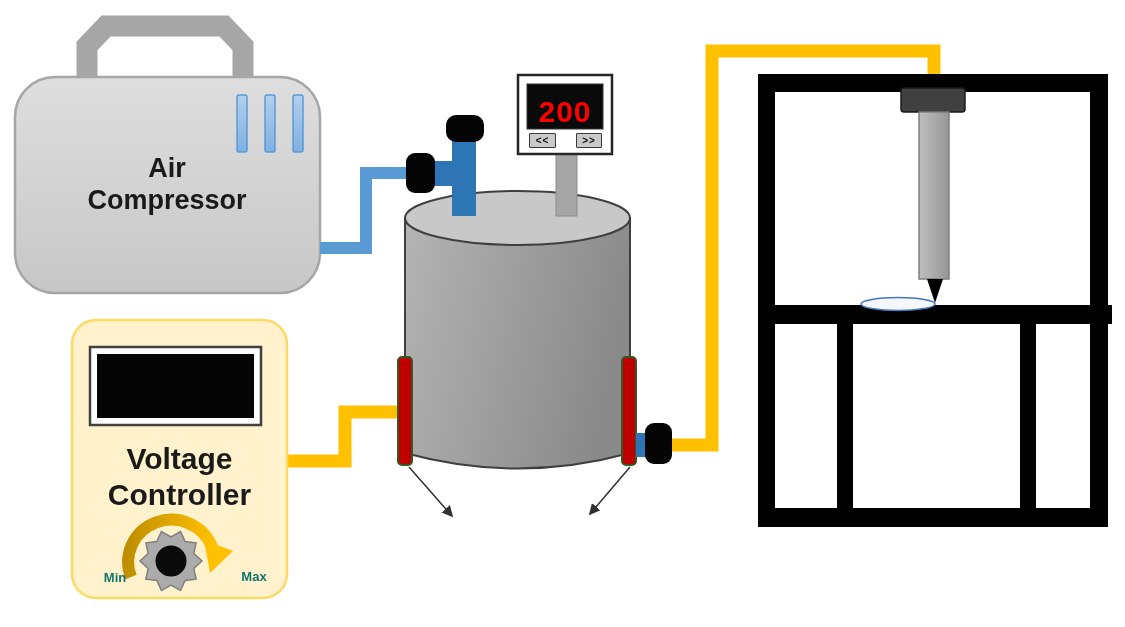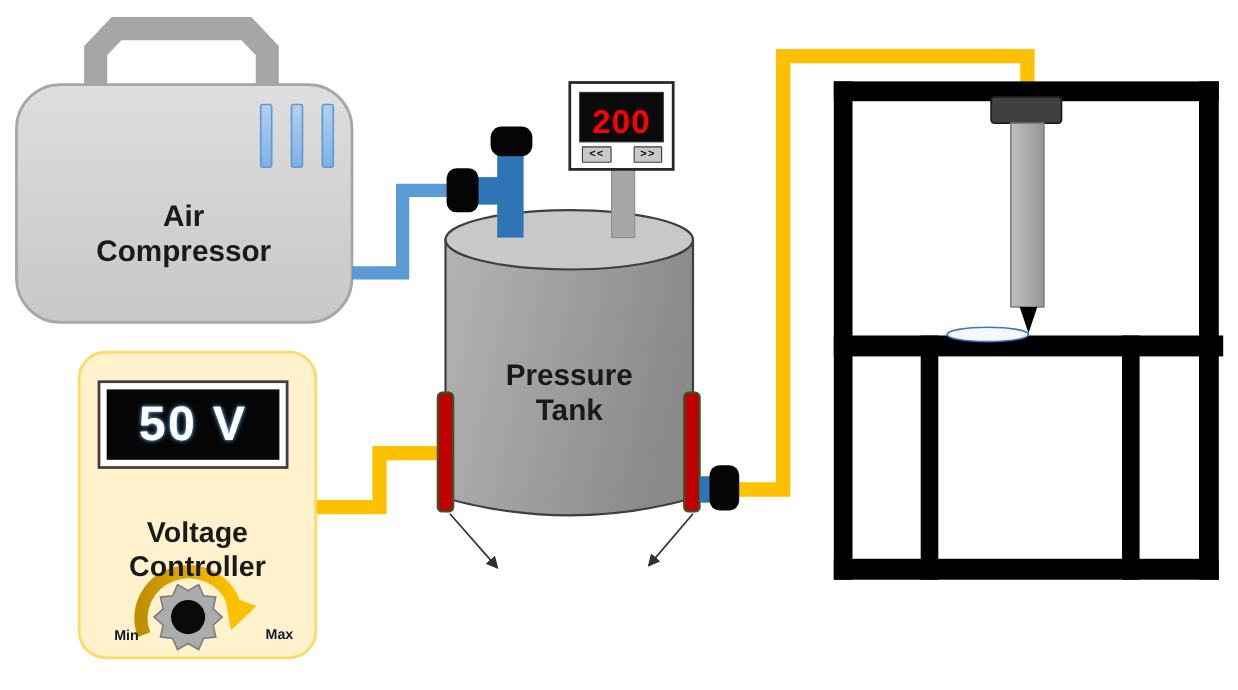--- a/index.html
+++ b/index.html
@@ -11,48 +11,48 @@
   
   .wire{stroke:var(--wire-yellow,#FFC000);stroke-width:13;fill:none;stroke-linejoin:miter;}
   .pipe{stroke:var(--pipe-blue,#5B9BD5);stroke-width:12;fill:none;stroke-linejoin:miter;}
   .pipe-dark{fill:var(--pipe-blue-dark,#2E75B6);}
   .fitting{fill:#050505;}
   .jacket{fill:var(--jacket-red,#C00000);stroke:var(--jacket-border,#375623);stroke-width:2;}
   .bar{fill:var(--frame-black,#000000);}
   .metal{fill:var(--metal-gray,#A6A6A6);}
   .annot{stroke:#303030;stroke-width:1.5;}
   
-  .label{position:absolute;text-align:center;font-weight:700;color:#1a1a1a;line-height:1.2;margin-top:28px;}
+  .label{position:absolute;text-align:center;font-weight:700;color:#1a1a1a;line-height:1.2;}
   .label.big{font-size:27px;}
   .lbl-air{left:67px;top:152px;width:200px;}
   .lbl-tank{left:432px;top:297px;width:171px;}
   .lbl-jacket{left:440px;top:487px;width:160px;}
   .lbl-printer{left:838px;top:547px;width:200px;font-size:28px;}
-  .lbl-voltage{left:92px;top:441px;width:175px;font-size:26px;}
+  .lbl-voltage{left:92px;top:441px;width:175px;font-size:30px;}
   .temp-value{
     position:absolute;left:527px;top:84px;width:76px;height:55px;
     display:flex;align-items:center;justify-content:center;
     color:var(--temp-red,#FF0000);font-size:30px;font-weight:700;letter-spacing:1px;border-radius:10px;
   }
   .temp-btn{
     position:absolute;top:133px;height:15px;width:27px;
     background:#C9C9C9;border:1px solid #3a3a3a;border-radius:1px;
     font-family:"Liberation Sans",sans-serif;font-size:10px;font-weight:700;color:#111;
     display:flex;align-items:center;justify-content:center;padding:0;letter-spacing:1px;line-height:1;
     box-sizing:border-box;cursor:pointer;
   }
   .temp-btn.left{left:529px;}
   .temp-btn.right{left:576px;width:26px;}
   .volt-value{
     position:absolute;left:97px;top:354px;width:157px;height:64px;
     display:flex;align-items:center;justify-content:center;
     color:#ffffff;font-size:44px;font-weight:700;letter-spacing:2px;
     text-shadow:0 0 2px #5B9BD5,0 0 5px #5B9BD5;
   }
-  .knob-minmax{position:absolute;font-size:13px;font-weight:700;color:#0f172a;width:40px;text-align:center;}
+  .knob-minmax{position:absolute;font-size:13px;font-weight:700;color:#0f766e;width:40px;text-align:center;}
   .knob-min{left:95px;top:570px;}
   .knob-max{left:234px;top:569px;}
 </style>
 </head>
 <body>
 
 <div class="canvas">
 
   <svg width="1125" height="627" viewBox="0 0 1125 627">
     <defs>
@@ -133,24 +133,22 @@
     <rect x="90" y="347" width="171" height="78" fill="#FFFFFF" stroke="#404040" stroke-width="2.5"></rect>
     <rect x="97" y="354" width="157" height="64" fill="#050505"></rect>
 
     <polygon points="202,561 193.8,568.4 196.1,579.2 185.1,580.4 180.6,590.5 171,585 161.4,590.5 156.9,580.4 145.9,579.2 148.2,568.4 140,561 148.2,553.6 145.9,542.8 156.9,541.6 161.4,531.5 171,537 180.6,531.5 185.1,541.6 196.1,542.8 193.8,553.6" fill="#ABABAB" stroke="#7F7F7F" stroke-width="1.5"></polygon>
     <circle cx="171" cy="561" r="15.5" fill="#0A0A0A"></circle>
     <path d="M131,577 A43,42 0 1 1 212,547" fill="none" stroke="url(#arcGrad)" stroke-width="12"></path>
     <polygon points="204,540 233,551 210,573" fill="#FFC000"></polygon>
   </svg>
 
   <div class="label big lbl-air">Air Compressor</div>
-  <div class="label big lbl-tank">Pressure Tank</div>
   <div class="label lbl-voltage">Voltage Controller</div>
 
   <div class="temp-value">200</div>
   <button class="temp-btn left">&lt;&lt;</button>
   <button class="temp-btn right">&gt;&gt;</button>
 
-  <div class="volt-value">50 V</div>
   <div class="knob-minmax knob-min">Min</div>
   <div class="knob-minmax knob-max">Max</div>
 
 </div>
 
 </body></html>

